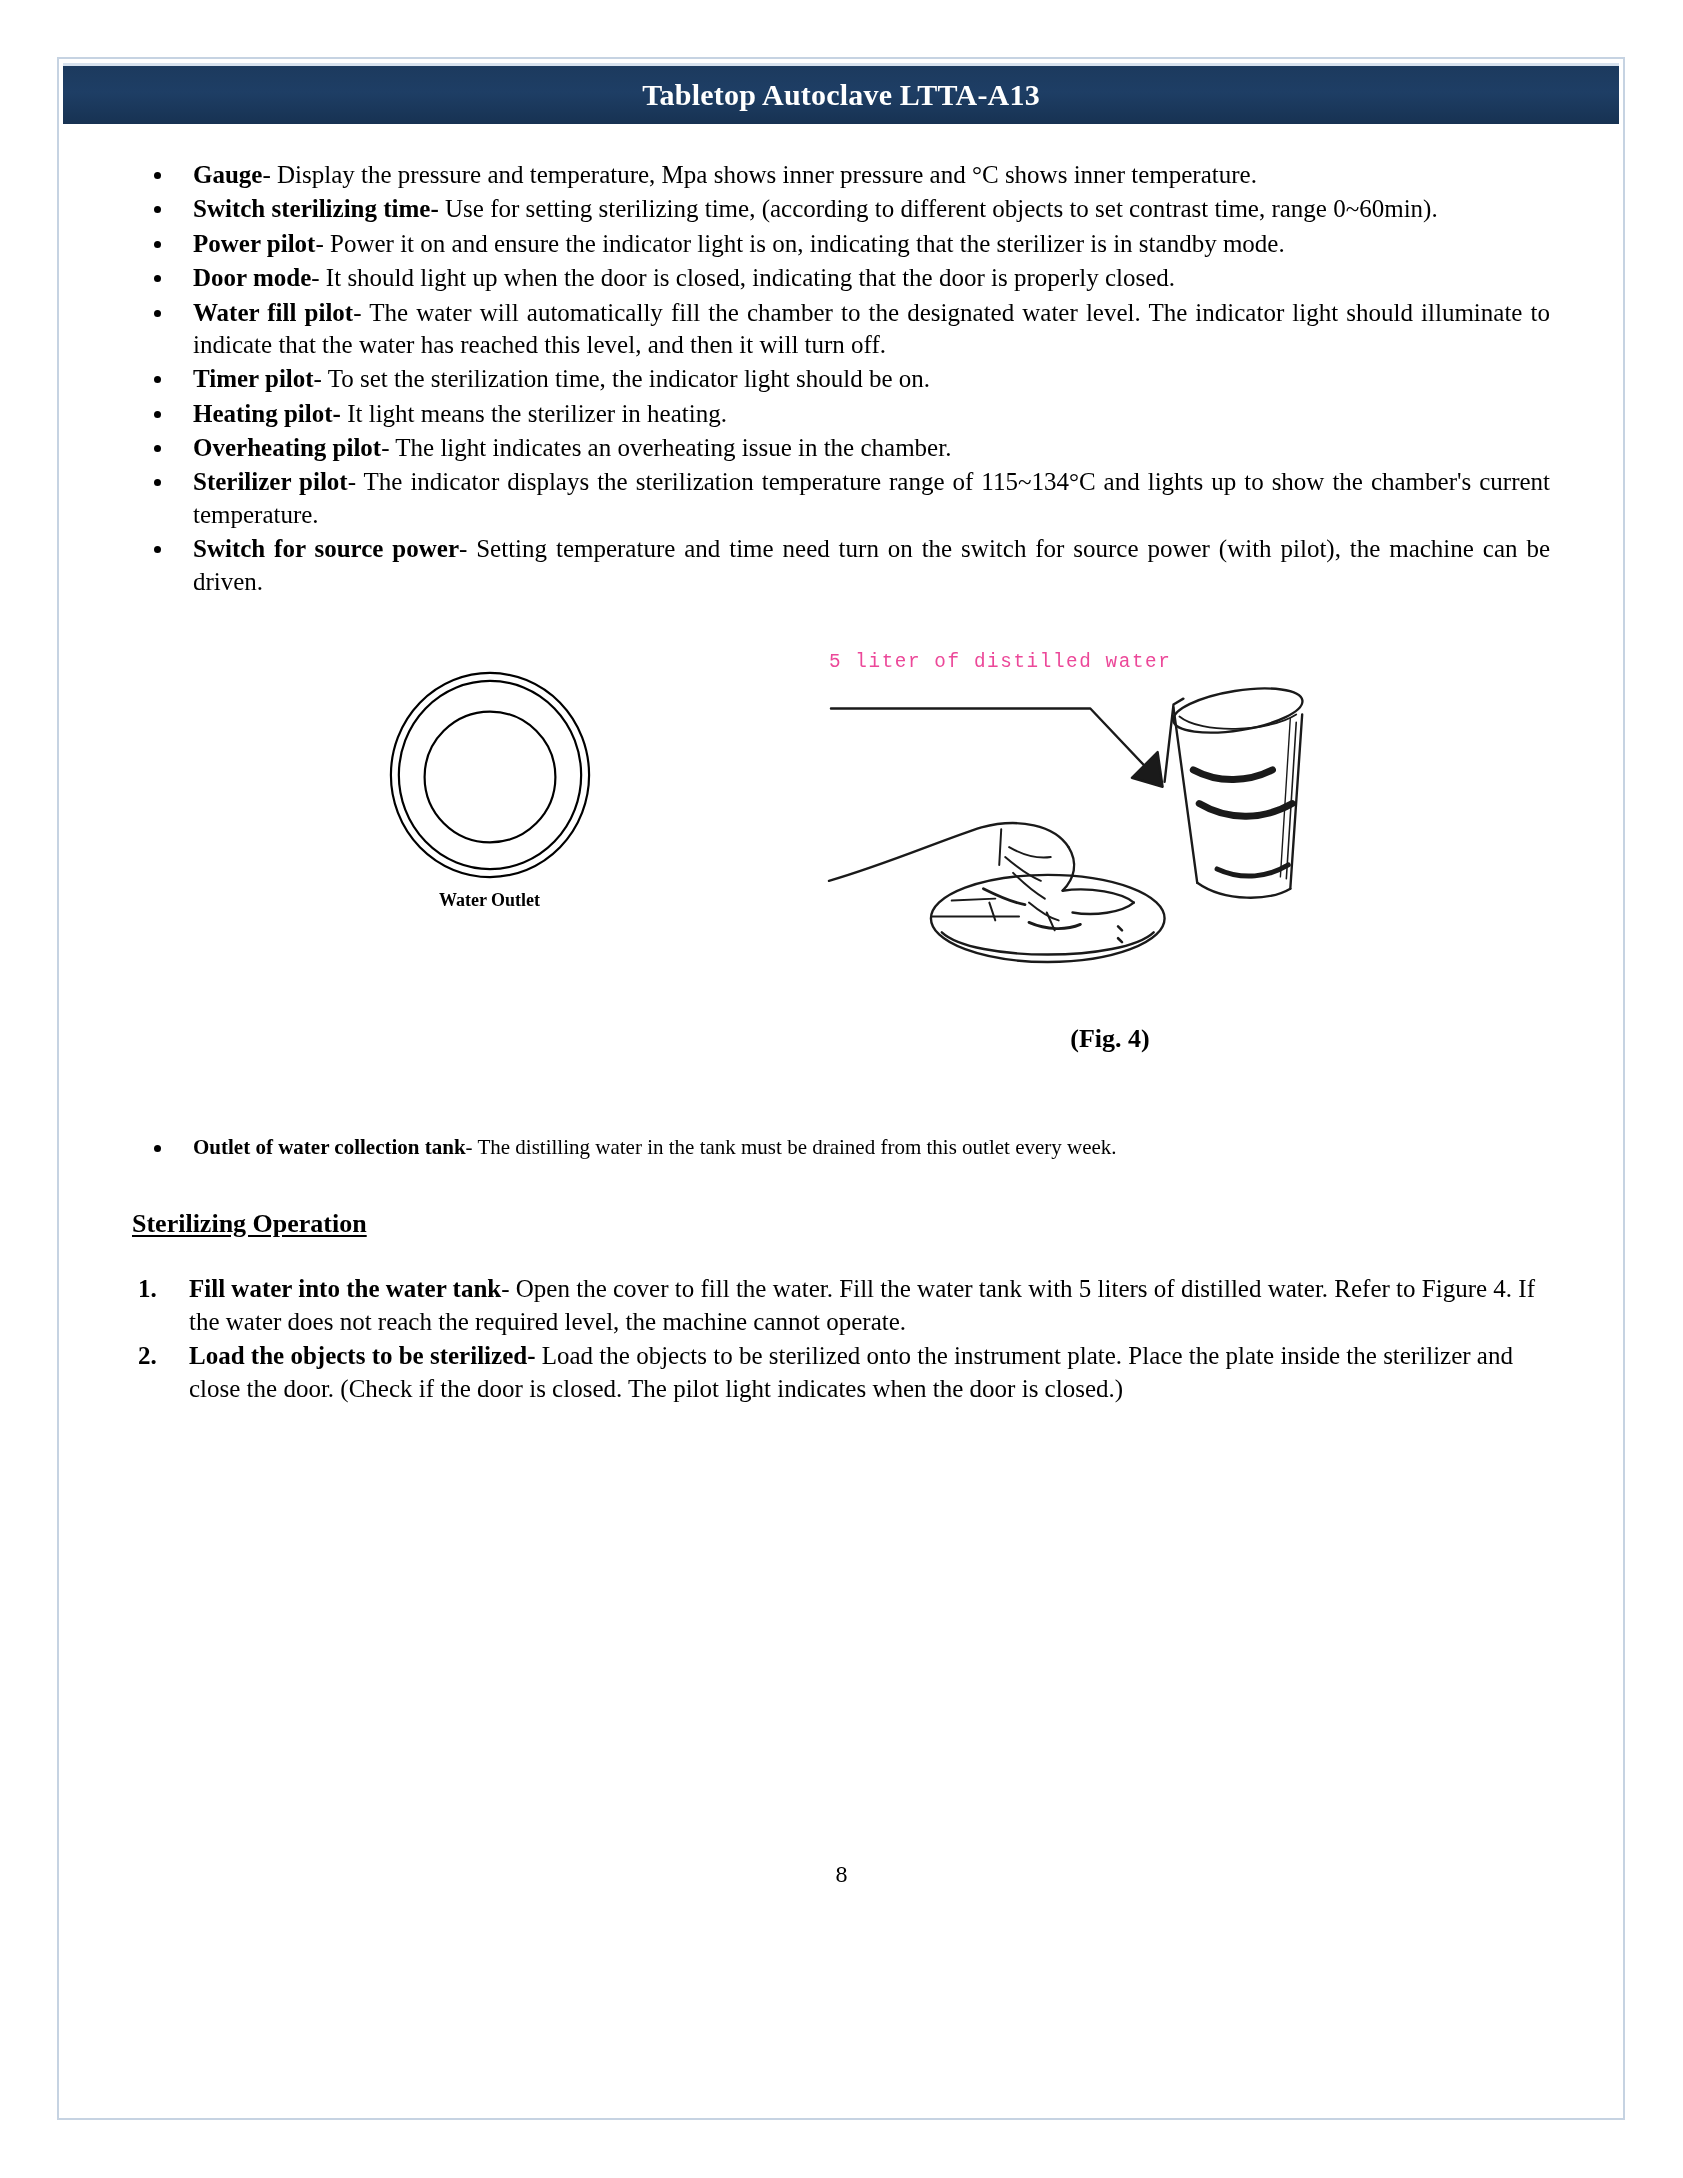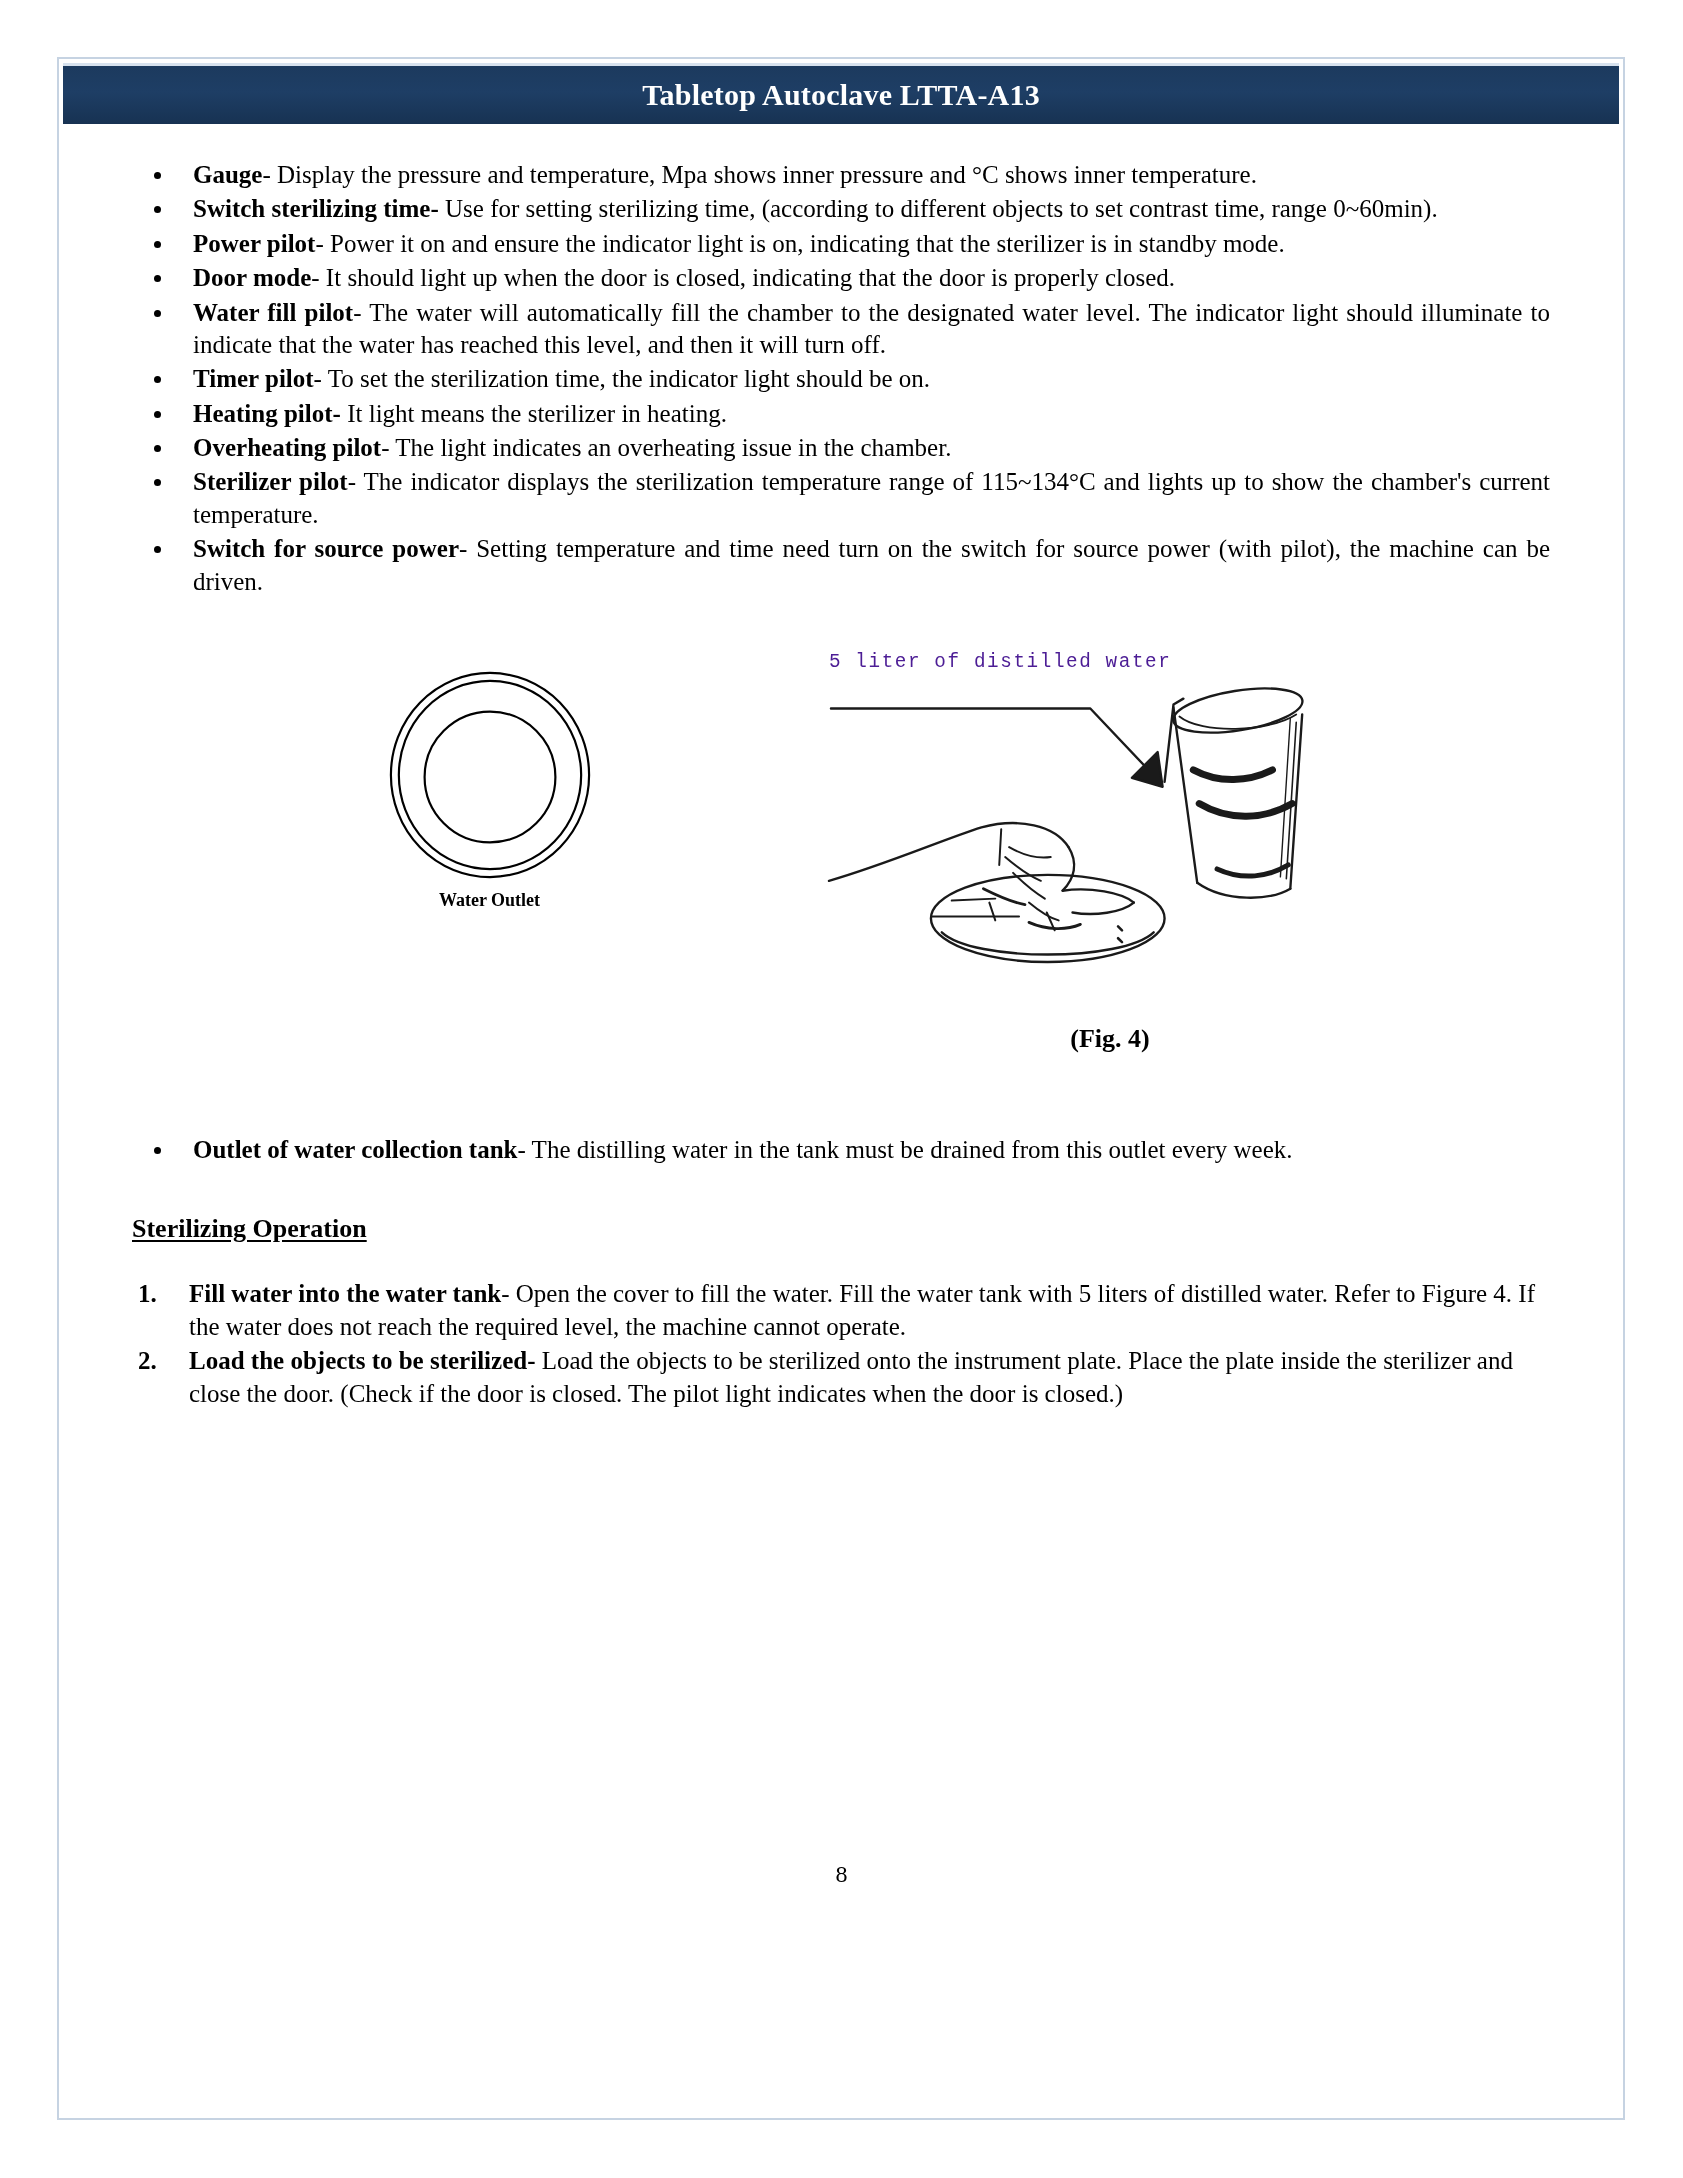--- a/index.html
+++ b/index.html
@@ -143,41 +143,41 @@
     display: block;
   }
   .callout-text {
     position: absolute;
     left: 4px;
     top: -2px;
     font-family: "Liberation Mono", "DejaVu Sans Mono", monospace;
     font-size: 19.3px;
     letter-spacing: 1.6px;
     white-space: nowrap;
-    color: #4c1d95;
+    color: #ec4899;
   }
   .fig-caption-right {
     margin-top: 44px;
     text-align: center;
     font-size: 26px;
     font-weight: bold;
     padding-left: 55px;
     font-family: "Liberation Serif", "DejaVu Serif", serif;
   }
 
   
   ul.lower-list {
     list-style: none;
     margin: 55px 0 0 0;
     padding: 0;
   }
   ul.lower-list > li {
     position: relative;
     padding-left: 61px;
-    font-size: 25px;
+    font-size: 21px;
     line-height: 1.30;
     text-align: justify;
     font-family: "Liberation Serif", "DejaVu Serif", serif;
   }
   ul.lower-list > li .bullet-dot {
     position: absolute;
     left: 22px;
     top: 0.52em;
     width: 7px;
     height: 7px;

